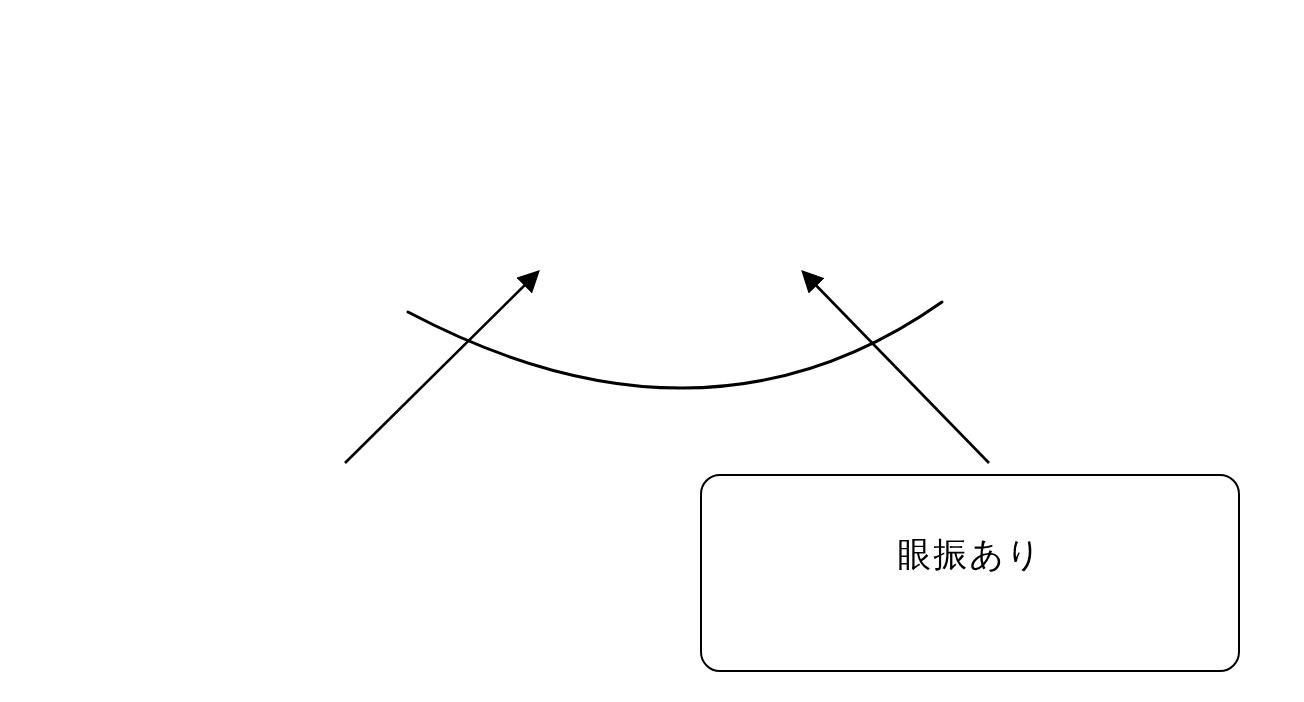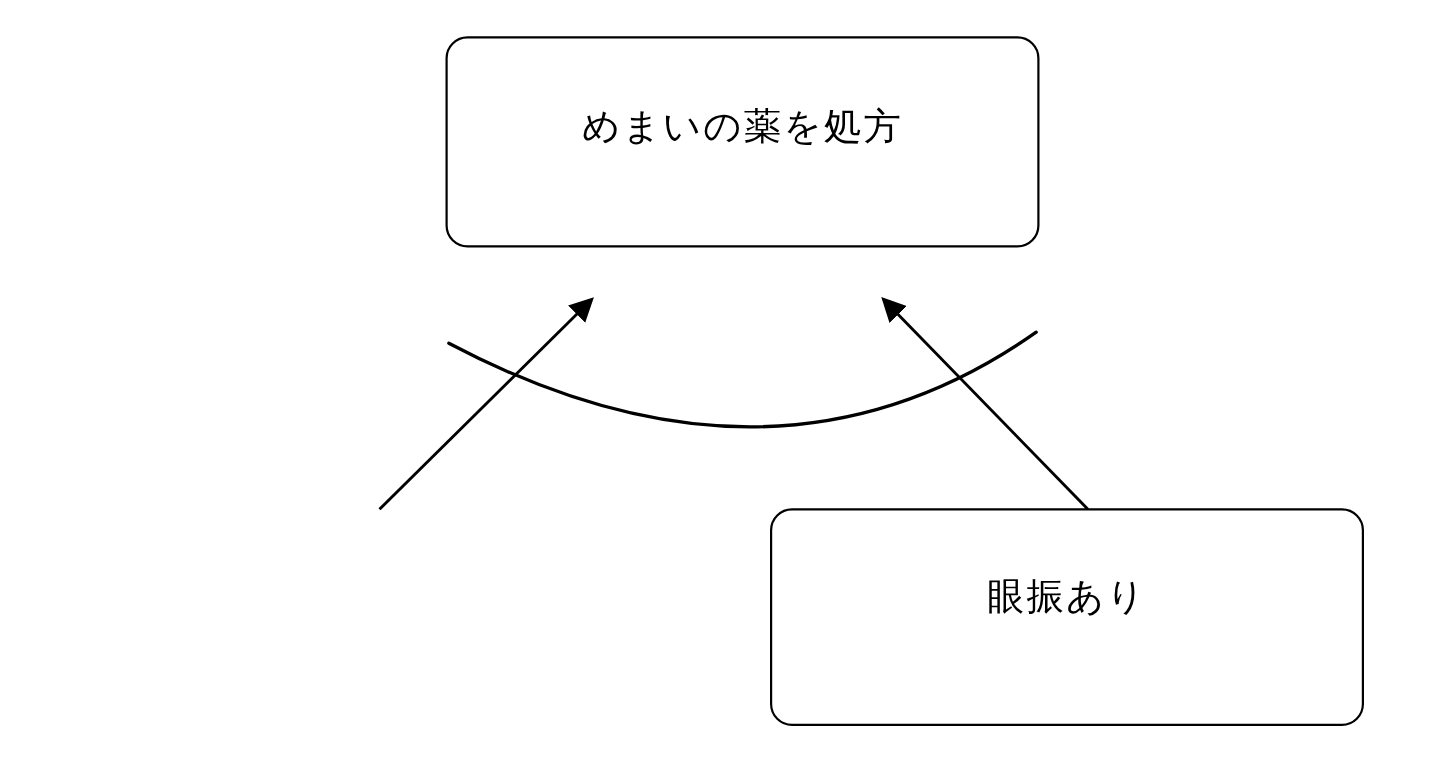--- a/index.html
+++ b/index.html
@@ -51,21 +51,21 @@
     top: -14px;
   }
   .node-bottom-left {
     left: 75px;
     top: 462px;
     width: 540px;
     height: 198px;
   }
   .node-bottom-right {
     left: 700px;
-    top: 462px;
+    top: 474px;
     width: 540px;
     height: 198px;
   }
   .node-bottom-left .node-label,
   .node-bottom-right .node-label {
     position: relative;
     top: -18px;
   }
 </style>
 </head>
@@ -80,22 +80,19 @@
       </marker>
     </defs>
 
     <line x1="345" y1="463" x2="536" y2="274" stroke="#000000" stroke-width="2.6" marker-end="url(#arrowhead)"></line>
 
     <line x1="989" y1="463" x2="805" y2="274" stroke="#000000" stroke-width="2.6" marker-end="url(#arrowhead)"></line>
 
     <path d="M 408 312 Q 705 469 942 302" fill="none" stroke="#000000" stroke-width="3" stroke-linecap="round"></path>
   </svg>
 
-  <div class="node node-top">
-    <span class="node-label">めまいの薬を処方</span>
-  </div>
 
 
   <div class="node node-bottom-right">
     <span class="node-label">眼振あり</span>
   </div>
 
 </div>
 
 </body></html>

